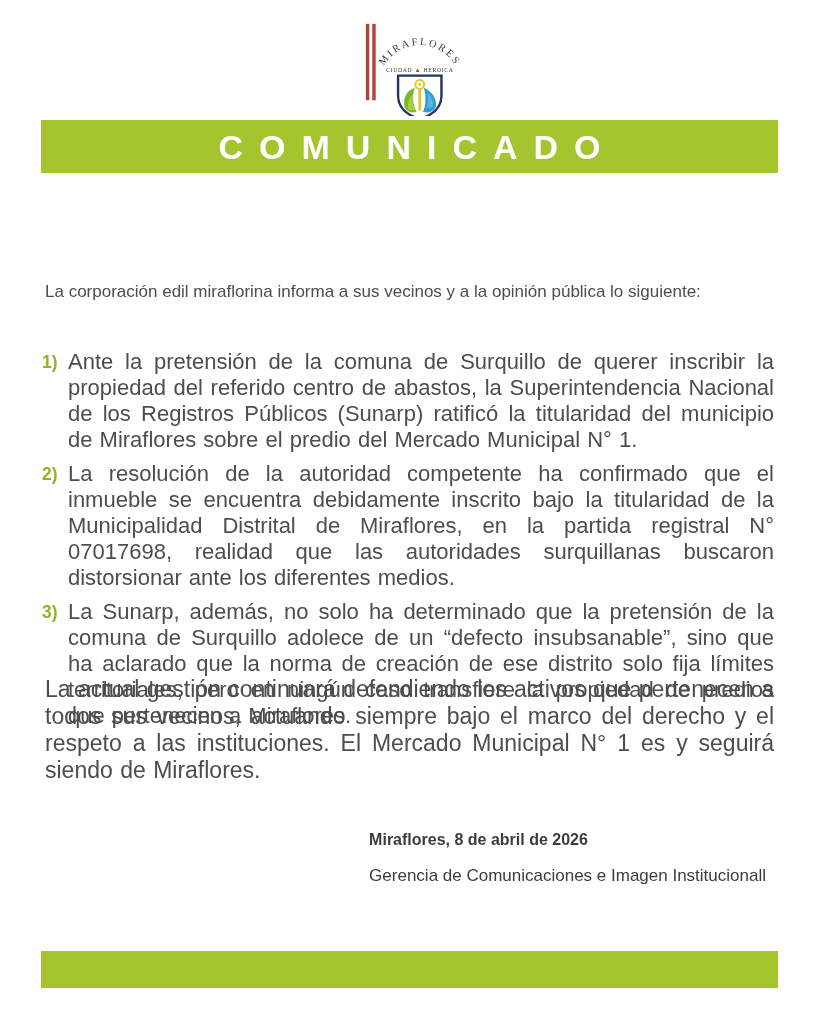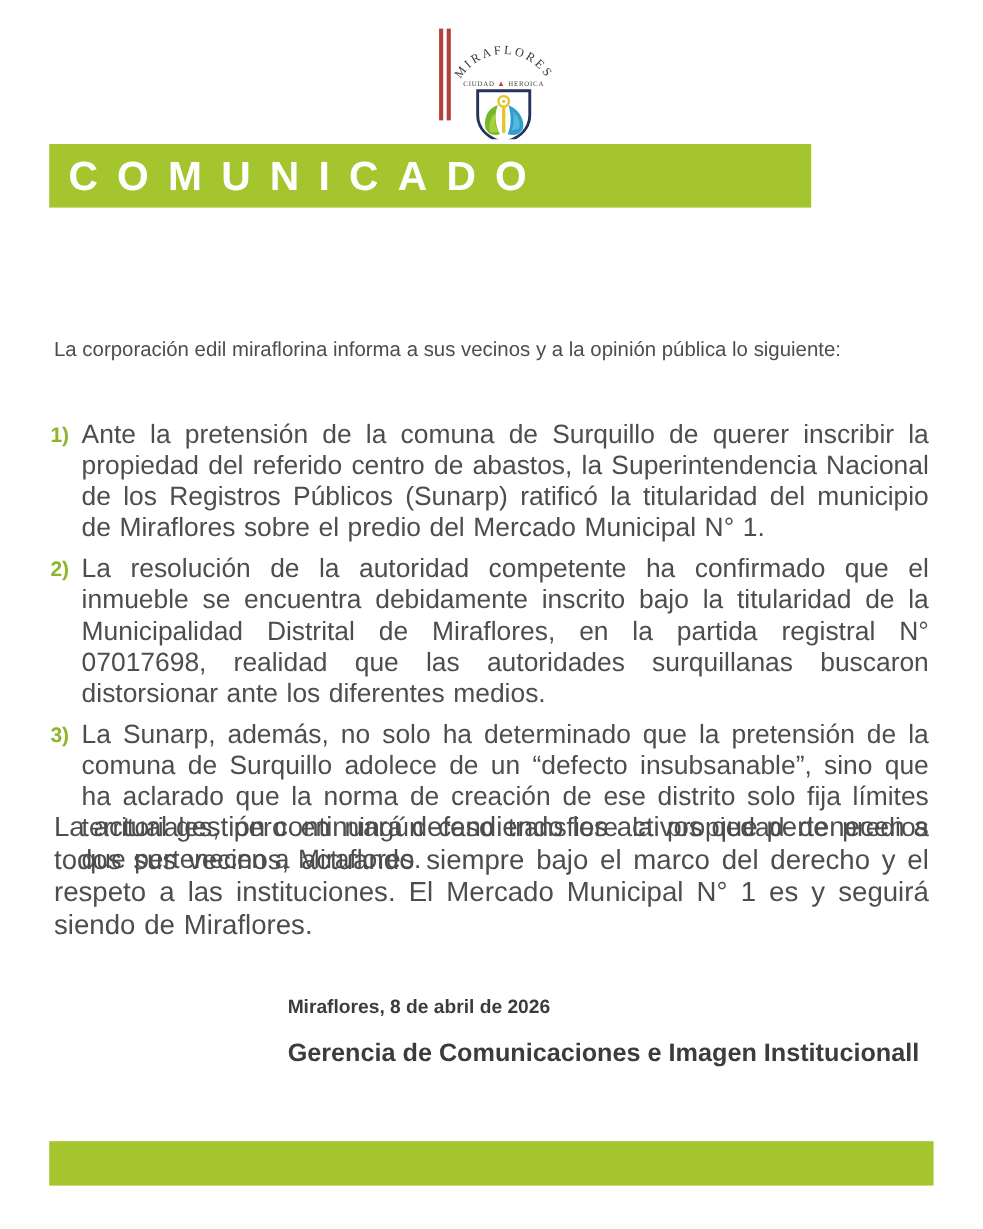--- a/index.html
+++ b/index.html
@@ -8,22 +8,22 @@
     font-family:"Liberation Sans","DejaVu Sans",sans-serif;
     position:relative;overflow:hidden;
   }
   .page{position:absolute;inset:0;background:#fff;}
 
   
   .logo{position:absolute;top:16px;left:50%;transform:translateX(-50%);}
 
   
   .banner{
-    position:absolute;top:120px;left:41px;width:635px;height:53px;
-    display:flex;align-items:center;justify-content:flex-start;
+    position:absolute;top:120px;left:41px;width:737px;height:53px;
+    display:flex;align-items:center;justify-content:center;
   }
   .banner-label{
     color:#ffffff;font-weight:bold;font-size:34px;
     letter-spacing:16px;text-indent:16px;line-height:1;
   }
 
   
   .title{
     position:absolute;top:193px;left:0;right:0;text-align:center;
     font-weight:bold;font-size:25px;line-height:29px;color:#3c3c3c;
@@ -49,21 +49,21 @@
   }
   .closing{
     position:absolute;top:676px;left:45px;right:45px;
     font-size:23px;line-height:27px;color:#4d4d4d;
     text-align:justify;text-align-last:left;word-spacing:1px;
   }
 
   
   .signature{position:absolute;top:831px;right:53px;text-align:left;color:#3c3c3c;}
   .sig-date{font-weight:bold;font-size:16px;}
-  .sig-office{font-weight:bold;font-size:21px;margin-top:17px;}
+  .sig-office{font-weight:normal;font-size:17px;margin-top:17px;}
 
   
   .footer-bar{position:absolute;top:951px;left:41px;width:737px;height:37px;}
 </style>
 </head>
 <body>
 
 <div class="page">
 
   <div class="logo">

